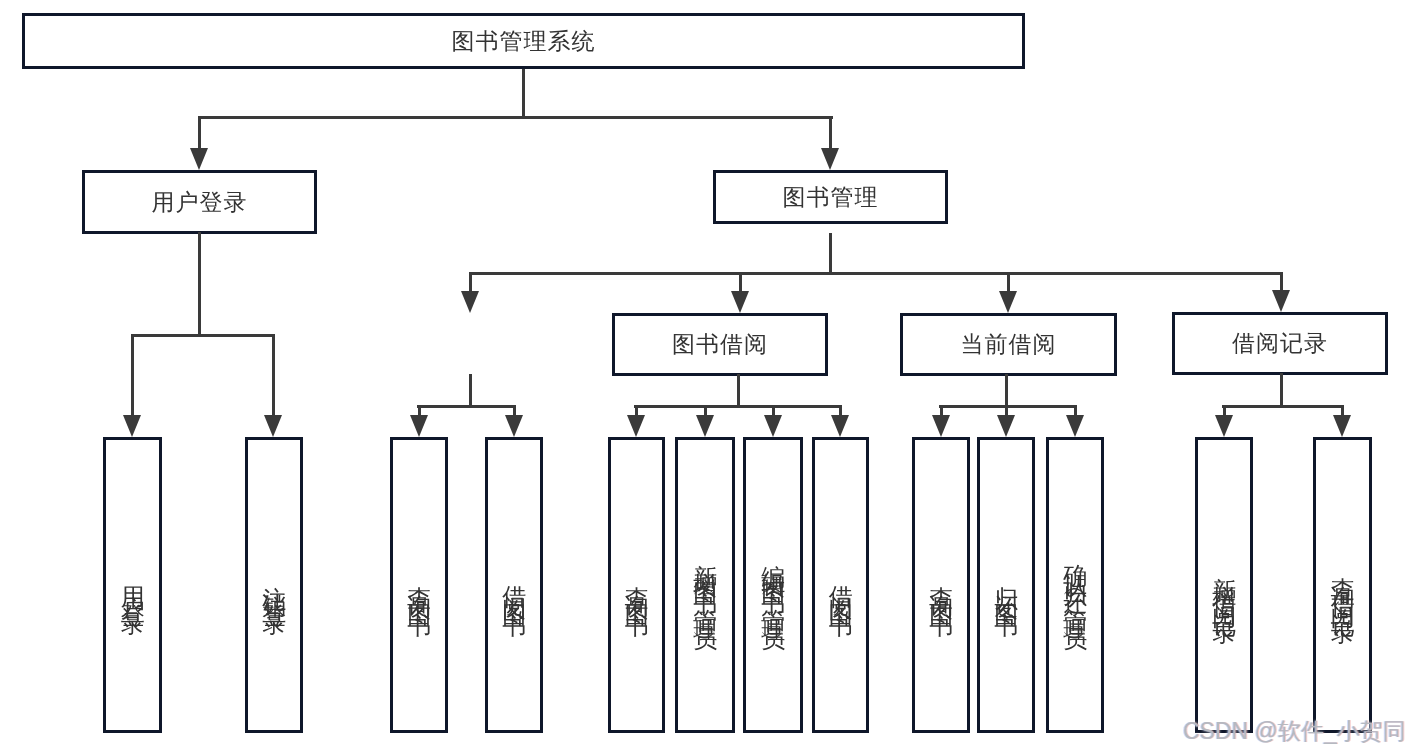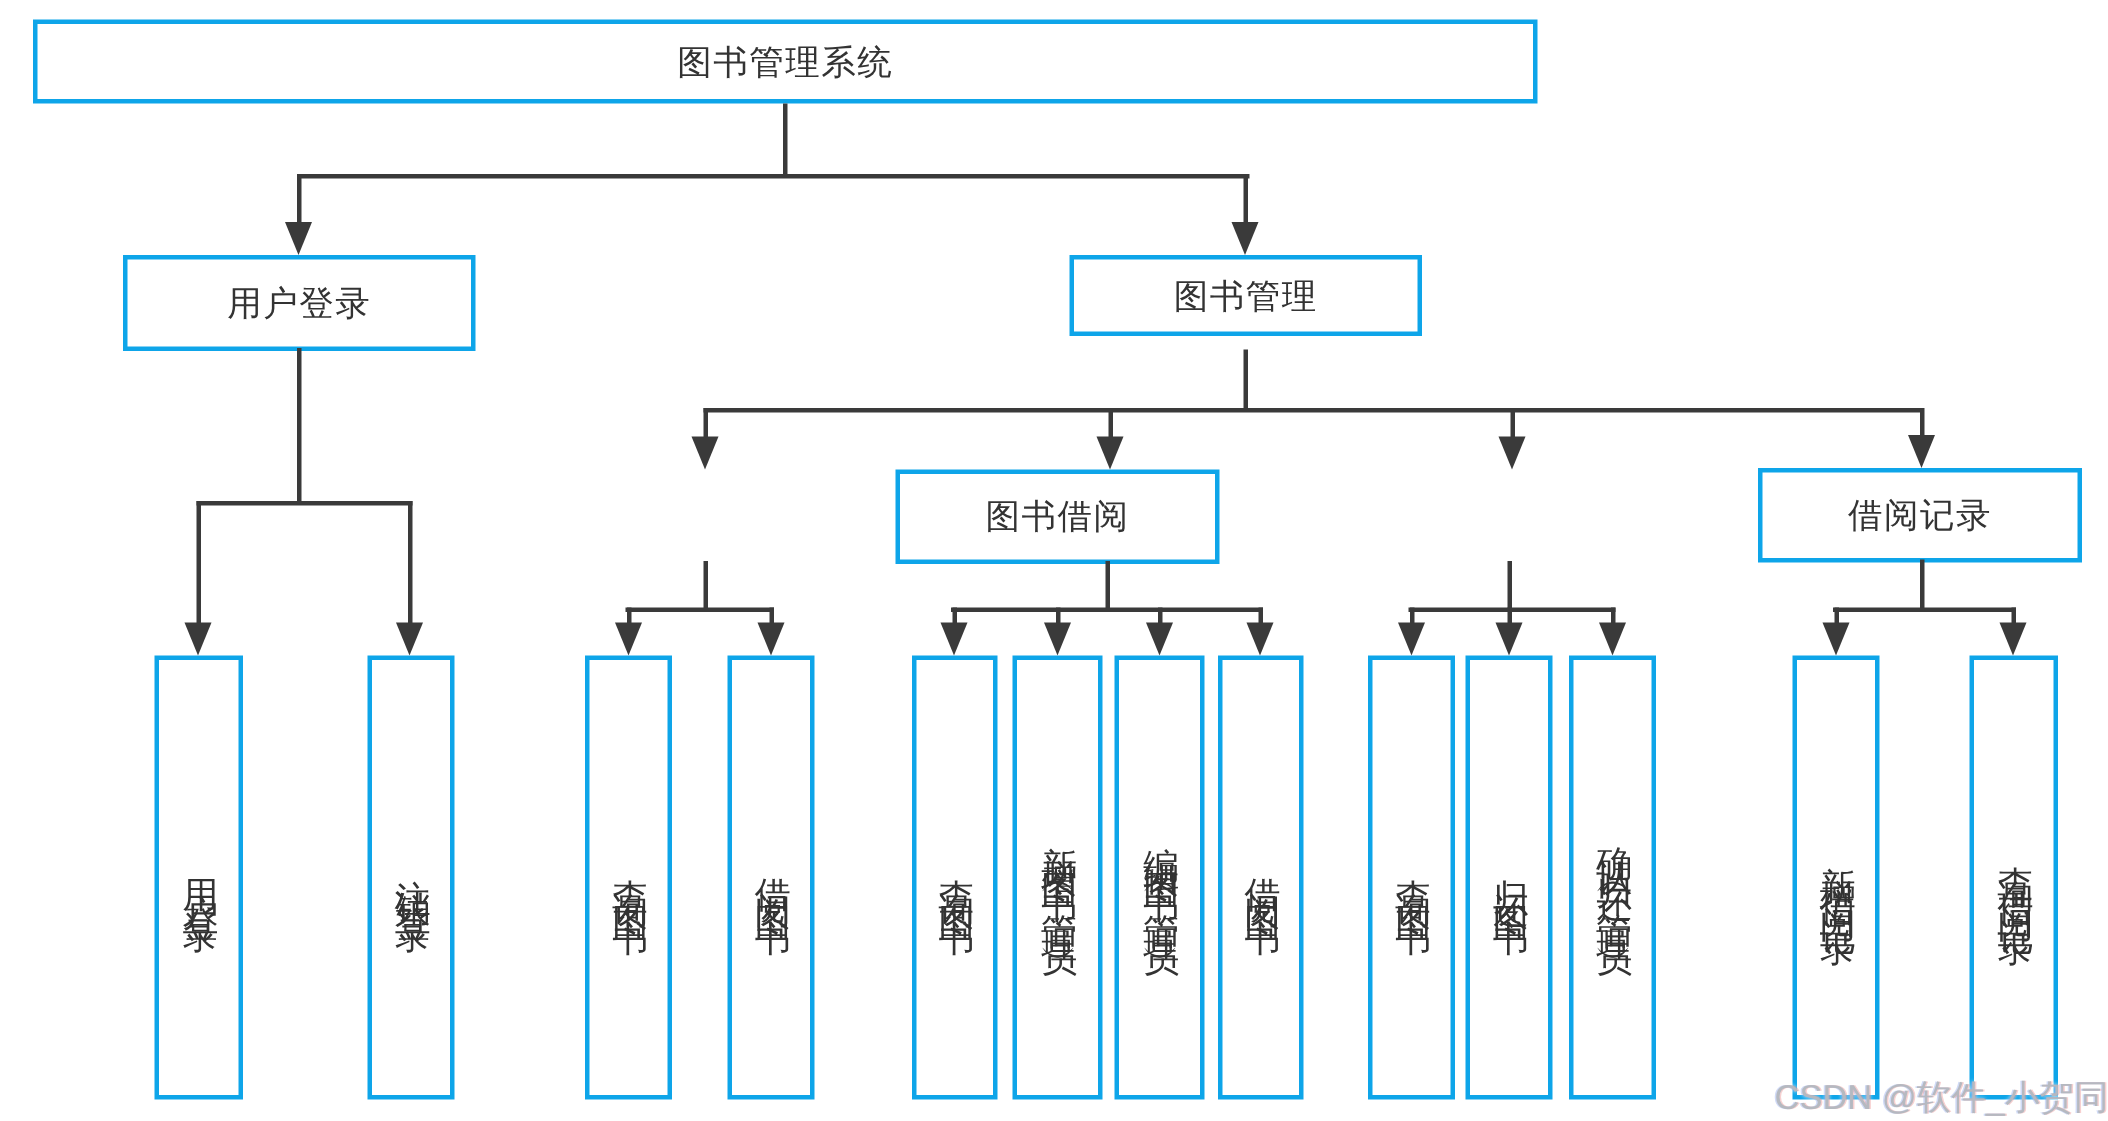--- a/index.html
+++ b/index.html
@@ -7,21 +7,21 @@
     position: relative;
     width: 1405px;
     height: 747px;
     background: #ffffff;
     font-family: "Liberation Sans", "DejaVu Sans", sans-serif;
     overflow: hidden;
   }
   .box {
     position: absolute;
     box-sizing: border-box;
-    border: 3px solid #0ea5e9;
+    border: 3px solid #0f172a;
     background: #ffffff;
     display: flex;
     align-items: center;
     justify-content: center;
     color: #333333;
   }
   .hlabel { font-size: 23px; letter-spacing: 1px; white-space: nowrap; }
   .leaf span.vlabel {
     writing-mode: vertical-rl;
     text-orientation: mixed;
@@ -59,24 +59,27 @@
 
   <div class="box" style="left:82px; top:170px; width:235px; height:64px;">
     <span class="hlabel">用户登录</span>
   </div>
 
   <div class="box" style="left:713px; top:170px; width:235px; height:54px;">
     <span class="hlabel">图书管理</span>
   </div>
 
 
-  <div class="box" style="left:597px; top:313px; width:216px; height:63px;">
+  <div class="box" style="left:612px; top:313px; width:216px; height:63px;">
     <span class="hlabel">图书借阅</span>
   </div>
 
+  <div class="box" style="left:900px; top:313px; width:217px; height:63px;">
+    <span class="hlabel">当前借阅</span>
+  </div>
 
   <div class="box" style="left:1172px; top:312px; width:216px; height:63px;">
     <span class="hlabel">借阅记录</span>
   </div>
 
   <div class="box leaf" style="left:103px; top:437px; width:59px; height:296px;">
     <span class="vlabel">用户登录</span>
   </div>
   <div class="box leaf" style="left:245px; top:437px; width:58px; height:296px;">
     <span class="vlabel">注销登录</span>

